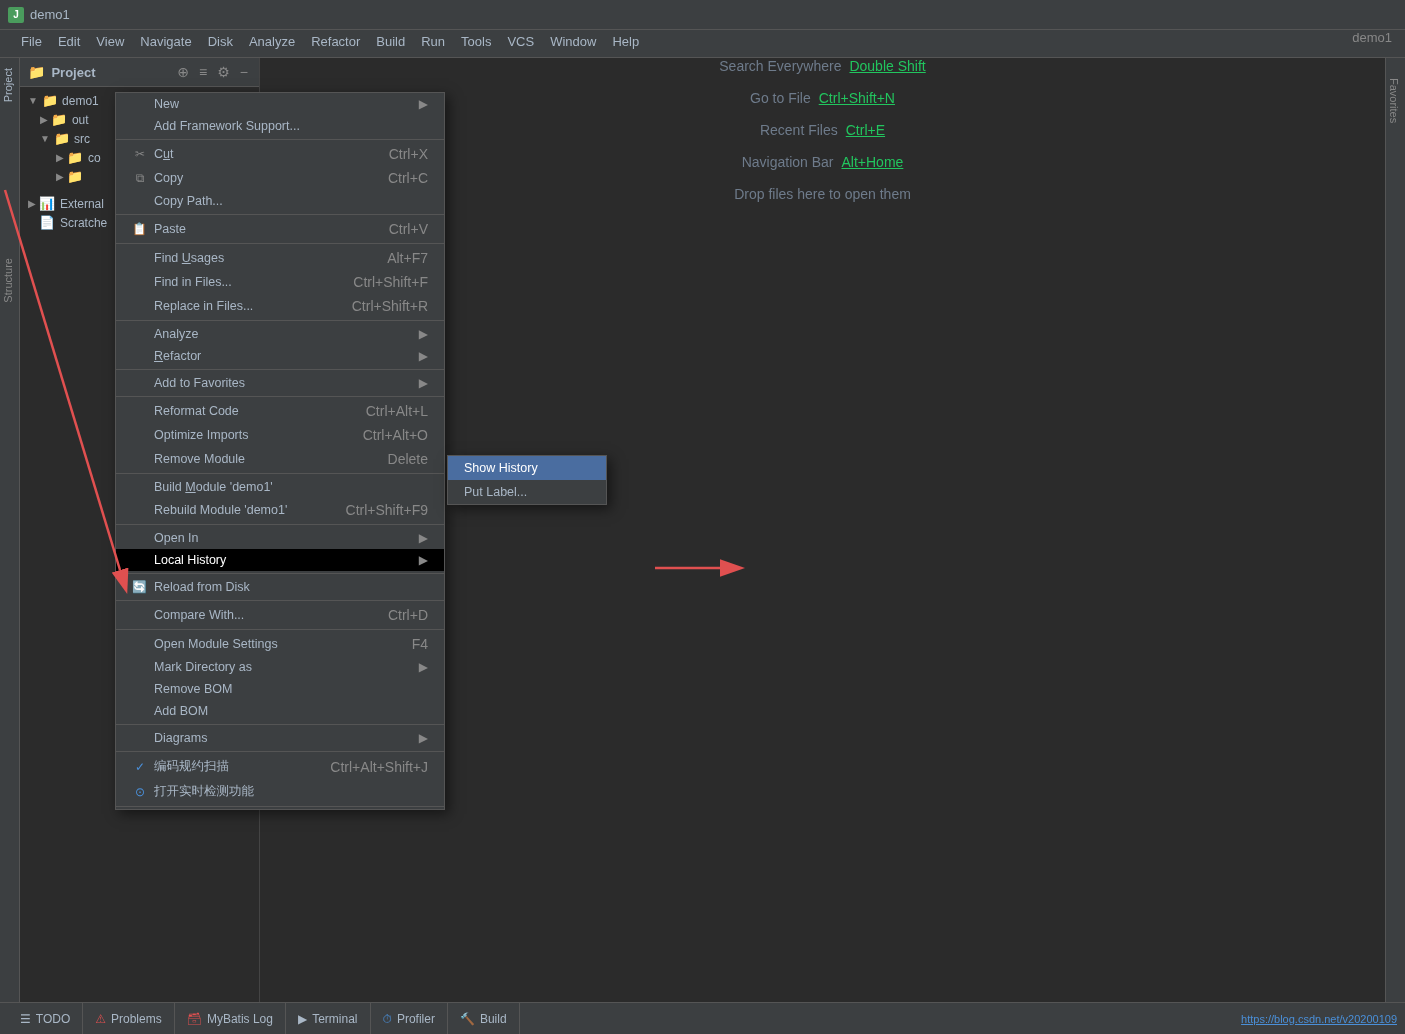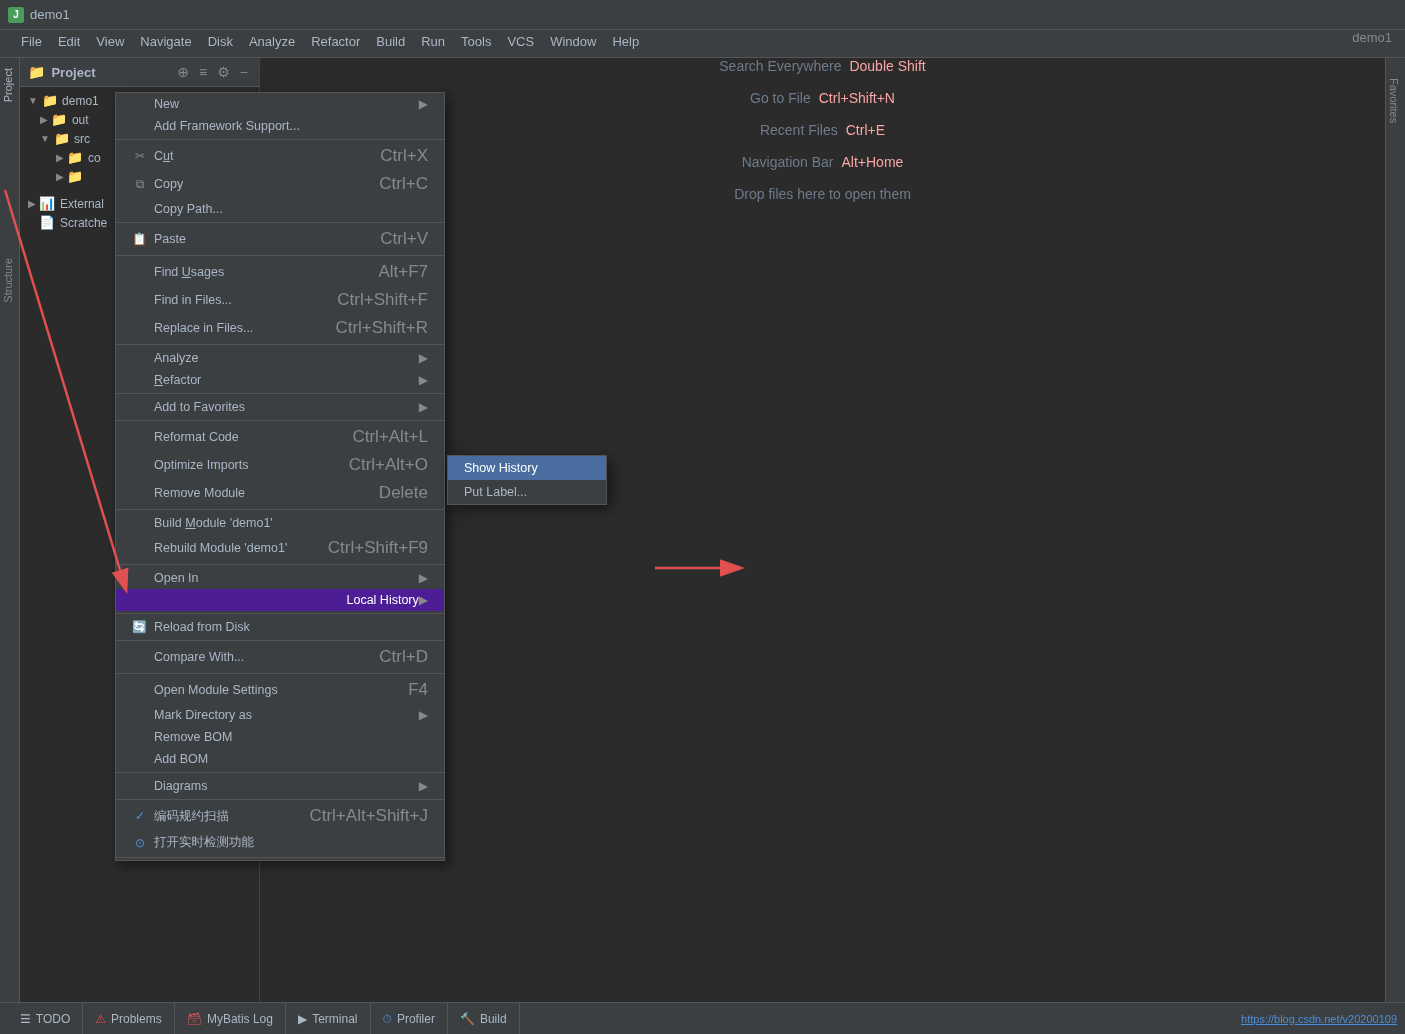--- a/index.html
+++ b/index.html
@@ -118,21 +118,21 @@
       gap: 16px;
     }
     .hint-row {
       display: flex;
       align-items: center;
       gap: 8px;
       font-size: 14px;
       color: #6e7b8b;
     }
     .hint-label { color: #6e7b8b; }
-    .hint-key { color: #fca5a5; }
+    .hint-key { color: #22c55e; text-decoration: underline; }
 
     
     .context-menu {
       position: absolute;
       top: 92px;
       left: 115px;
       background: #3c3f41;
       border: 1px solid #555;
       box-shadow: 4px 4px 12px rgba(0,0,0,0.5);
       min-width: 330px;
@@ -141,40 +141,40 @@
     .ctx-item {
       padding: 4px 16px;
       display: flex;
       align-items: center;
       justify-content: space-between;
       cursor: pointer;
       font-size: 12.5px;
       color: #a9b7c6;
       white-space: nowrap;
     }
-    .ctx-item.highlighted { background: #4c1d95; color: #fff; justify-content: flex-end; }
+    .ctx-item.highlighted { background: #000000; color: #fff; }
     .ctx-separator {
       height: 1px;
       background: #555;
       margin: 2px 0;
     }
     .ctx-item-left {
       display: flex;
       align-items: center;
       gap: 6px;
     }
     .ctx-icon {
       width: 16px;
       text-align: center;
       font-size: 12px;
       color: #888;
     }
     .ctx-shortcut {
       color: #888;
-      font-size: 17px;
+      font-size: 14px;
       margin-left: 20px;
     }
     .ctx-arrow {
       color: #888;
       font-size: 12px;
     }
 
     
     .submenu-local-history {
       position: absolute;

